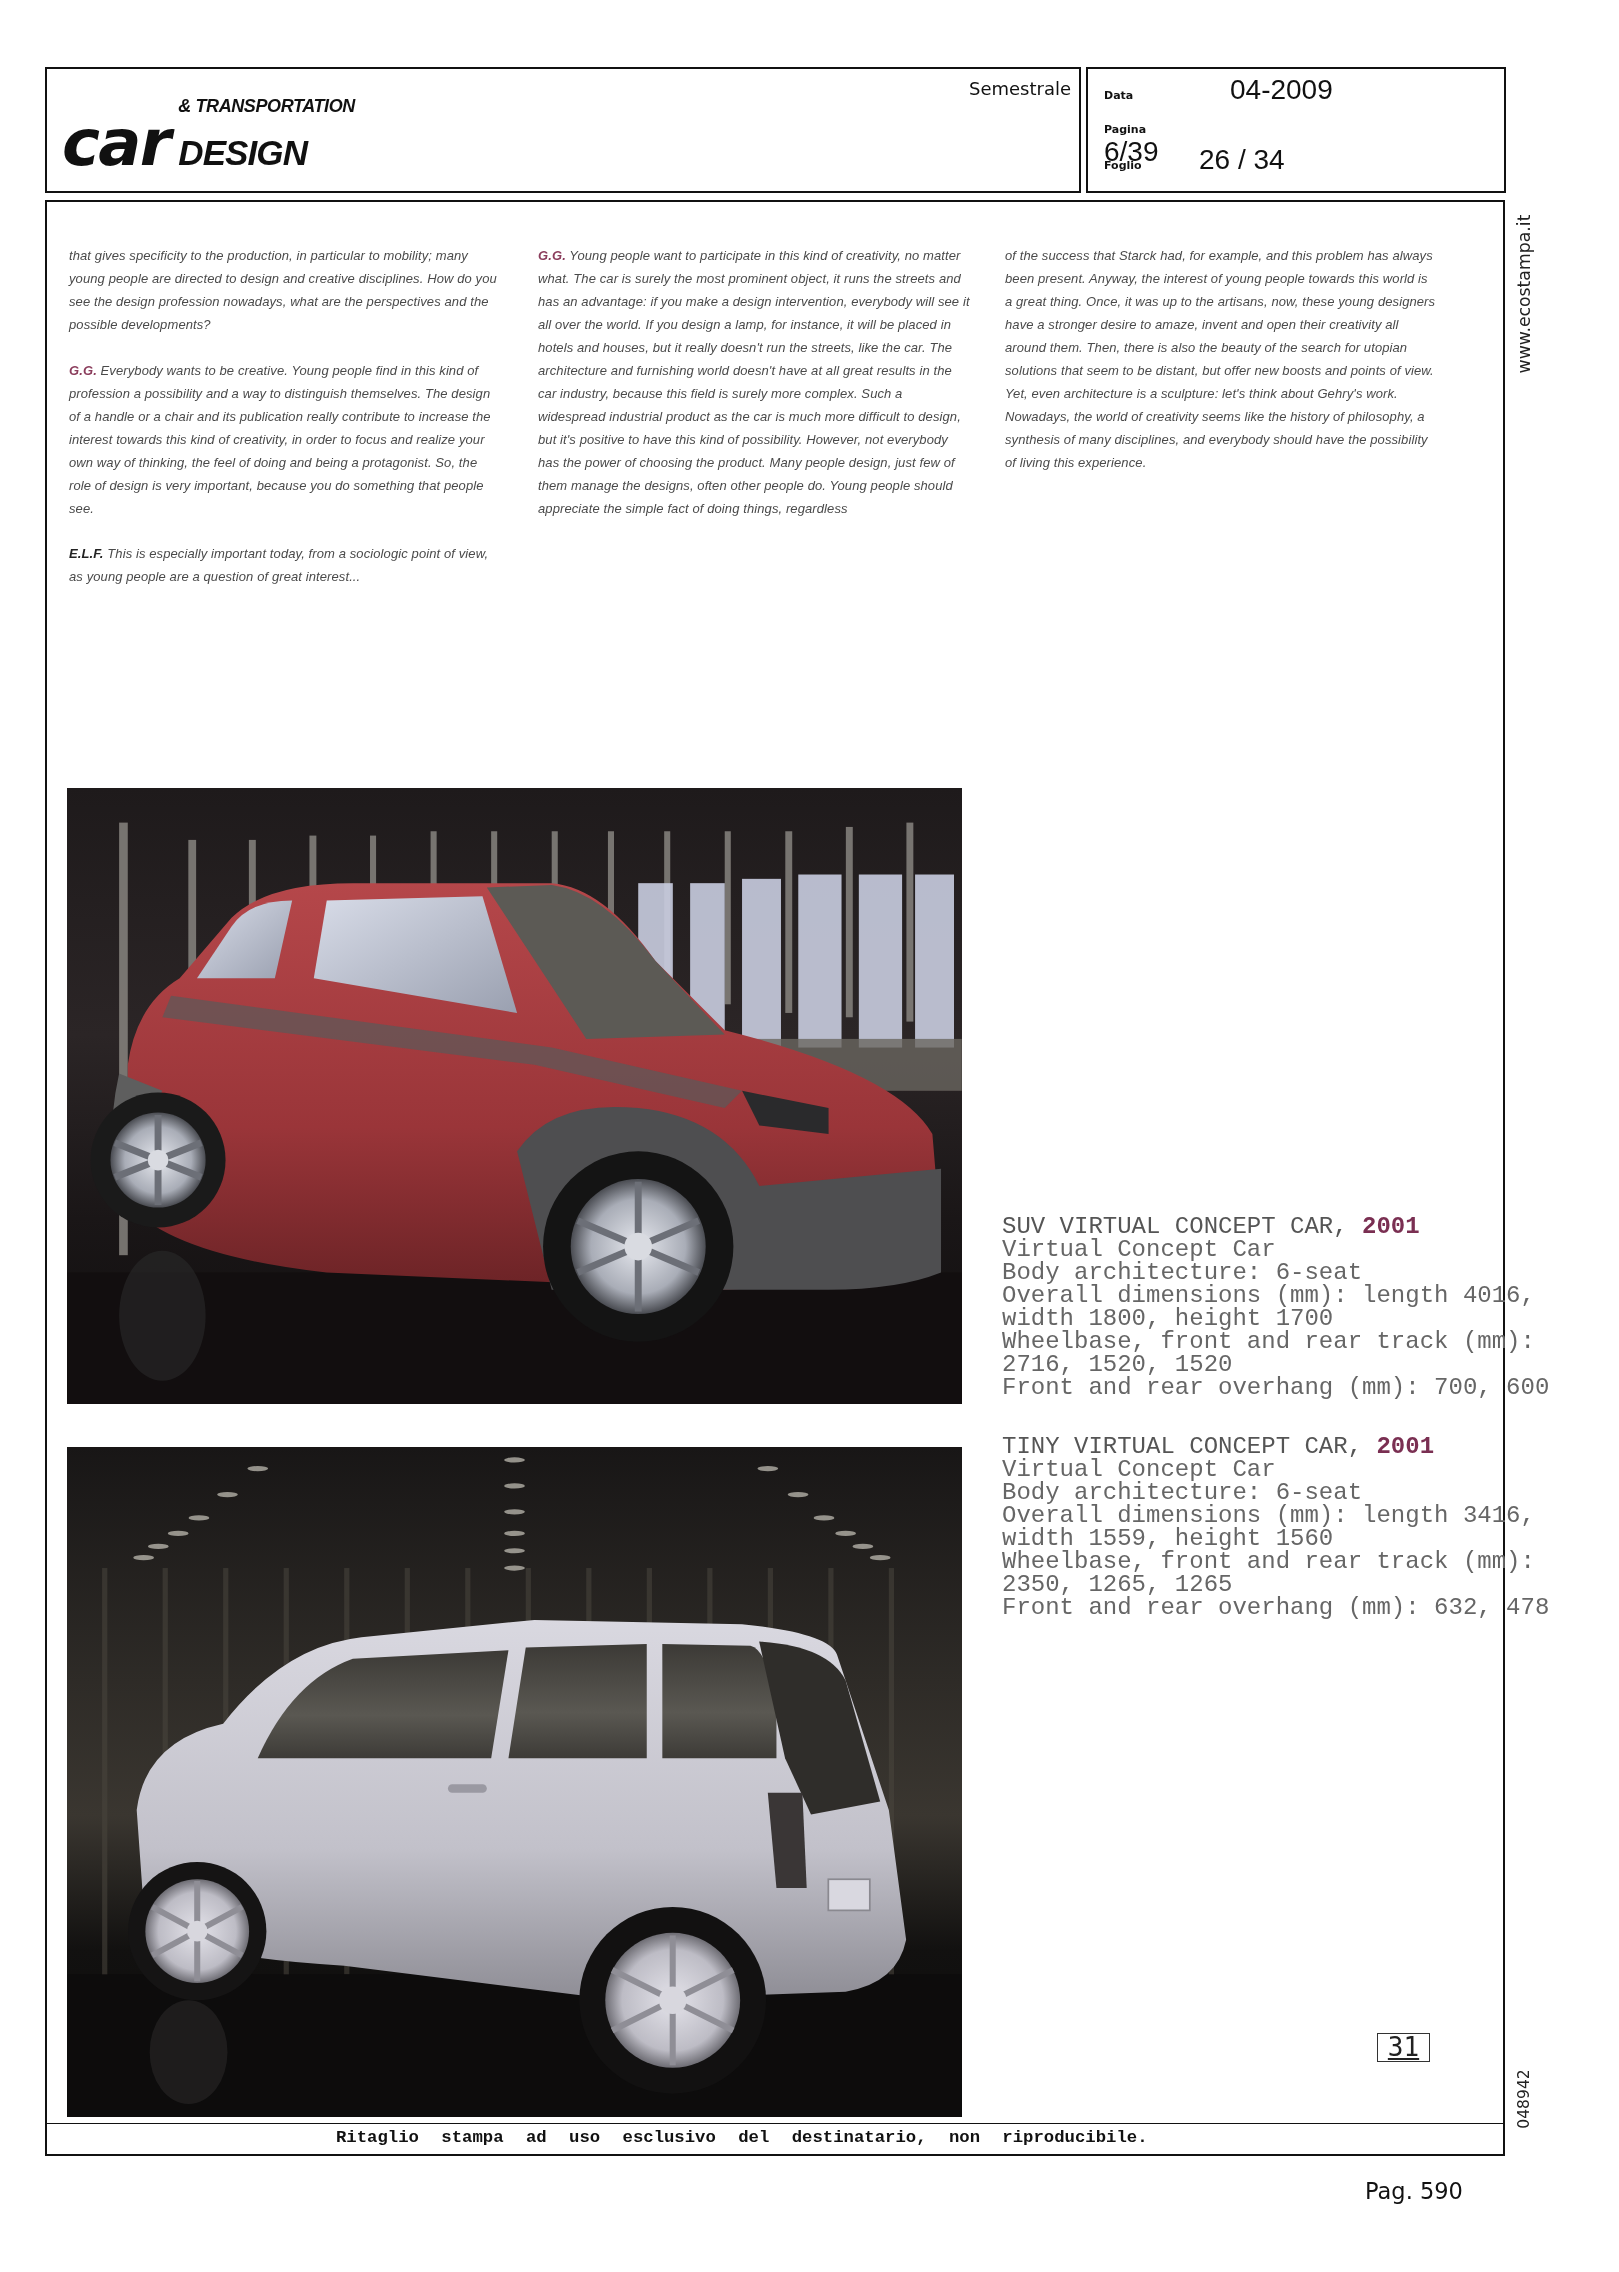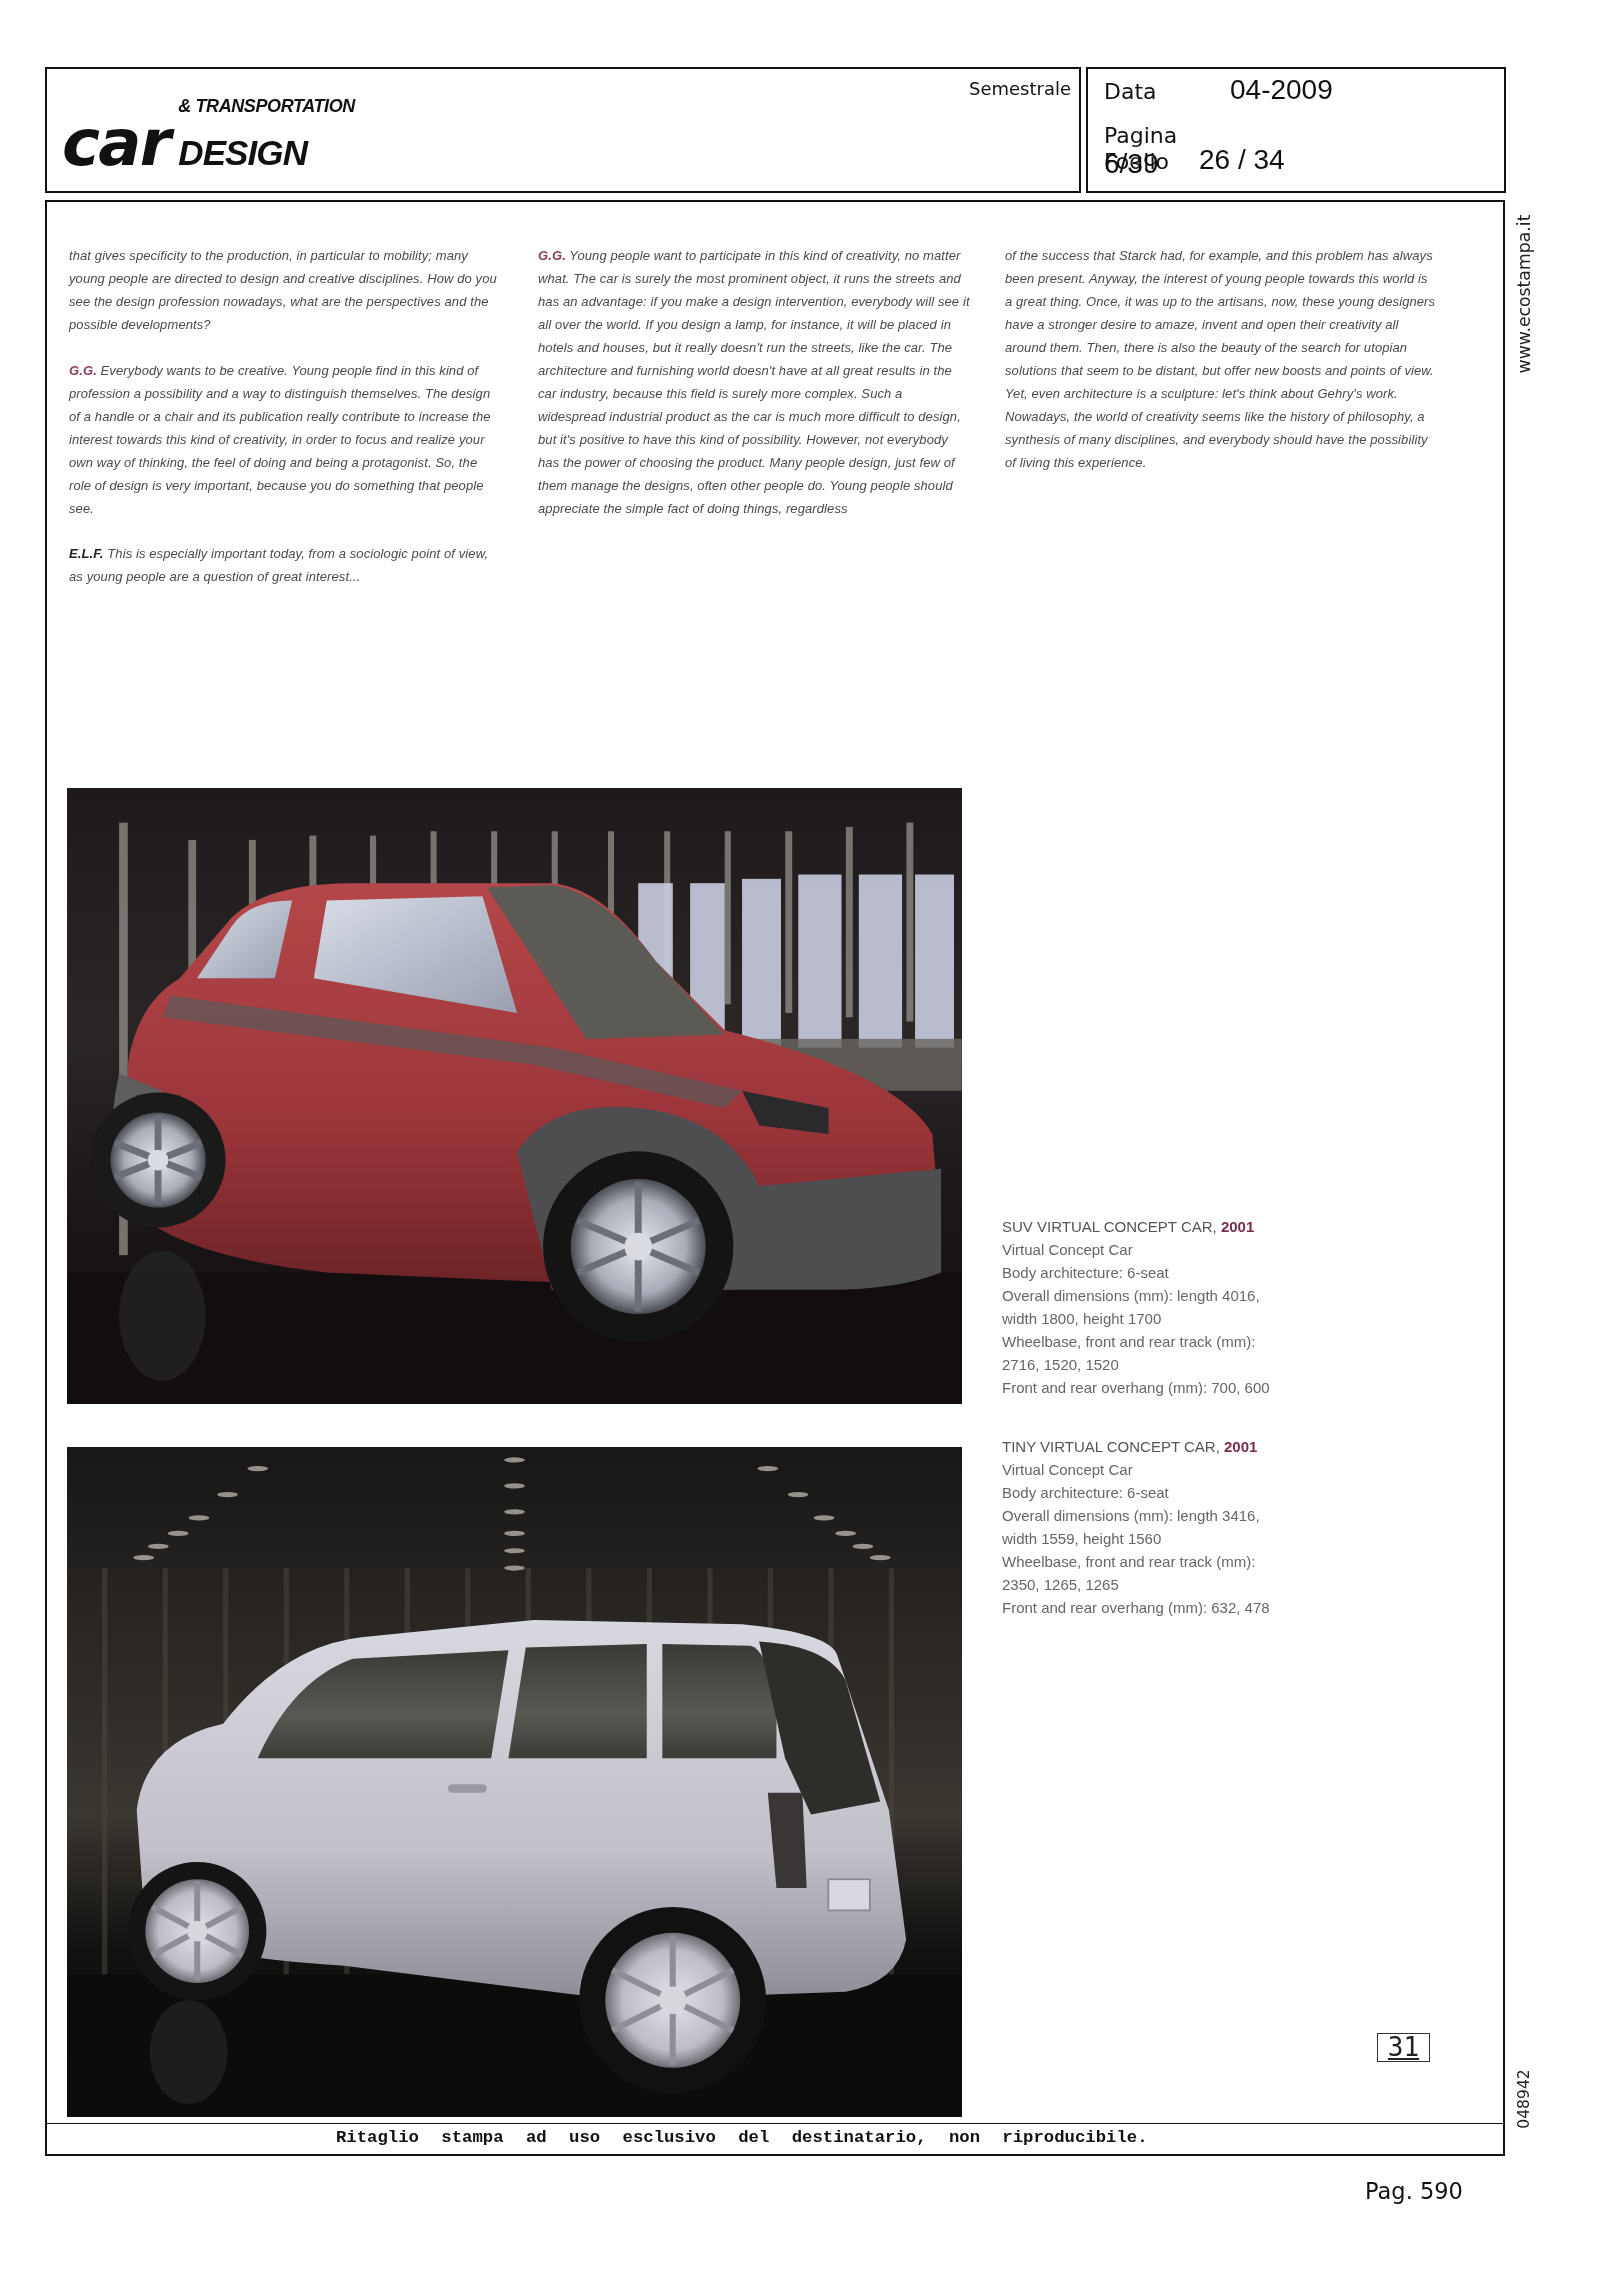--- a/index.html
+++ b/index.html
@@ -12,41 +12,41 @@
 
     .logo { position: absolute; left: 62px; top: 97px; display: flex; align-items: flex-end; }
     .logo-car { font-family: "DejaVu Sans", sans-serif; font-weight: bold; font-style: italic; font-size: 64px; color: #111; letter-spacing: -1.7px; line-height: 1; }
     .logo-sub { margin-left: 8.7px; margin-bottom: 5.2px; display: flex; flex-direction: column; font-family: "Liberation Sans", sans-serif; font-style: italic; font-weight: bold; color: #111; gap: 19px; }
     .logo-sub .t1 { font-size: 18px; line-height: 1.05; letter-spacing: -0.4px; }
     .logo-sub .t2 { font-size: 35px; line-height: 1; letter-spacing: -0.9px; }
 
     .semestrale { position: absolute; left: 969px; top: 78px; font-size: 18px; color: #111; font-family: "DejaVu Sans", sans-serif; }
 
     .meta-row { position: absolute; left: 1104px; display: flex; align-items: baseline; color: #111; }
-    .meta-label { width: 95px; font-size: 22px; font-family: "DejaVu Sans", sans-serif; }
+    .meta-label { width: 95px; font-size: 11px; font-family: "DejaVu Sans", sans-serif; font-weight: bold; }
     .meta-value { font-size: 28px; font-family: "Liberation Sans", sans-serif; }
 
     .side-url { position: absolute; left: 1510px; top: 212px; width: 28px; height: 164px; }
     .side-url span { position: absolute; left: 50%; top: 50%; transform: translate(-50%, -50%) rotate(-90deg); white-space: nowrap; font-size: 17.3px; color: #222; font-family: "DejaVu Sans", sans-serif; }
     .side-code { position: absolute; left: 1510px; top: 2068px; width: 28px; height: 61px; }
     .side-code span { position: absolute; left: 50%; top: 50%; transform: translate(-50%, -50%) rotate(-90deg); white-space: nowrap; font-size: 15.6px; color: #222; font-family: "DejaVu Sans", sans-serif; }
 
     .col { position: absolute; top: 244px; font-style: italic; font-size: 13px; line-height: 23px; color: #4a4a4a; font-family: "Liberation Sans", sans-serif; letter-spacing: 0.1px; }
     .col p { margin: 0 0 22.5px 0; }
     .col .spk-gg { color: #8b3d5c; font-weight: bold; font-style: italic; }
     .col .spk-elf { color: #222; font-weight: bold; font-style: italic; }
     .col1 { left: 69px; width: 433px; }
     .col2 { left: 538px; width: 433px; }
     .col3 { left: 1005px; width: 433px; }
 
     .photo { position: absolute; overflow: hidden; }
     .photo-suv { left: 67px; top: 788px; width: 895px; height: 616px; background: linear-gradient(180deg, #1e1a1b 0%, #2b2526 40%, #1a1617 70%, #0f0d0d 100%); }
     .photo-tiny { left: 67px; top: 1447px; width: 895px; height: 670px; background: linear-gradient(180deg, #181616 0%, #2e2b27 35%, #3a3630 55%, #121110 75%, #0b0a0a 100%); }
 
-    .caption { position: absolute; left: 1002px; font-size: 15px; line-height: 23px; color: #666; font-family: Liberation Sans, sans-serif; }
+    .caption { position: absolute; left: 1002px; font-size: 24px; line-height: 23px; color: #666; font-family: Liberation Mono, monospace; }
     .caption .ctitle { color: #555; }
     .caption .year { color: #7a2f52; font-weight: bold; }
     .caption div { white-space: nowrap; }
 
     .page-box { position: absolute; left: 1377px; top: 2033px; width: 53px; height: 28.5px; border: 1.7px solid #333; box-sizing: border-box; display: flex; align-items: center; justify-content: center; font-size: 26px; color: #222; font-family: "DejaVu Sans Mono", monospace; text-decoration: underline; }
 
     .footer-note { position: absolute; left: 45px; top: 2128px; width: 1597px; text-align: left; font-family: "Liberation Mono", monospace; font-weight: bold; font-size: 17.3px; color: #111; word-spacing: 12px; padding-left: 254px; box-sizing: border-box; margin-left: 37px; }
 
     .page-number { position: absolute; left: 1365px; top: 2178px; font-size: 22.5px; color: #111; font-family: "DejaVu Sans", sans-serif; }
   </style>

